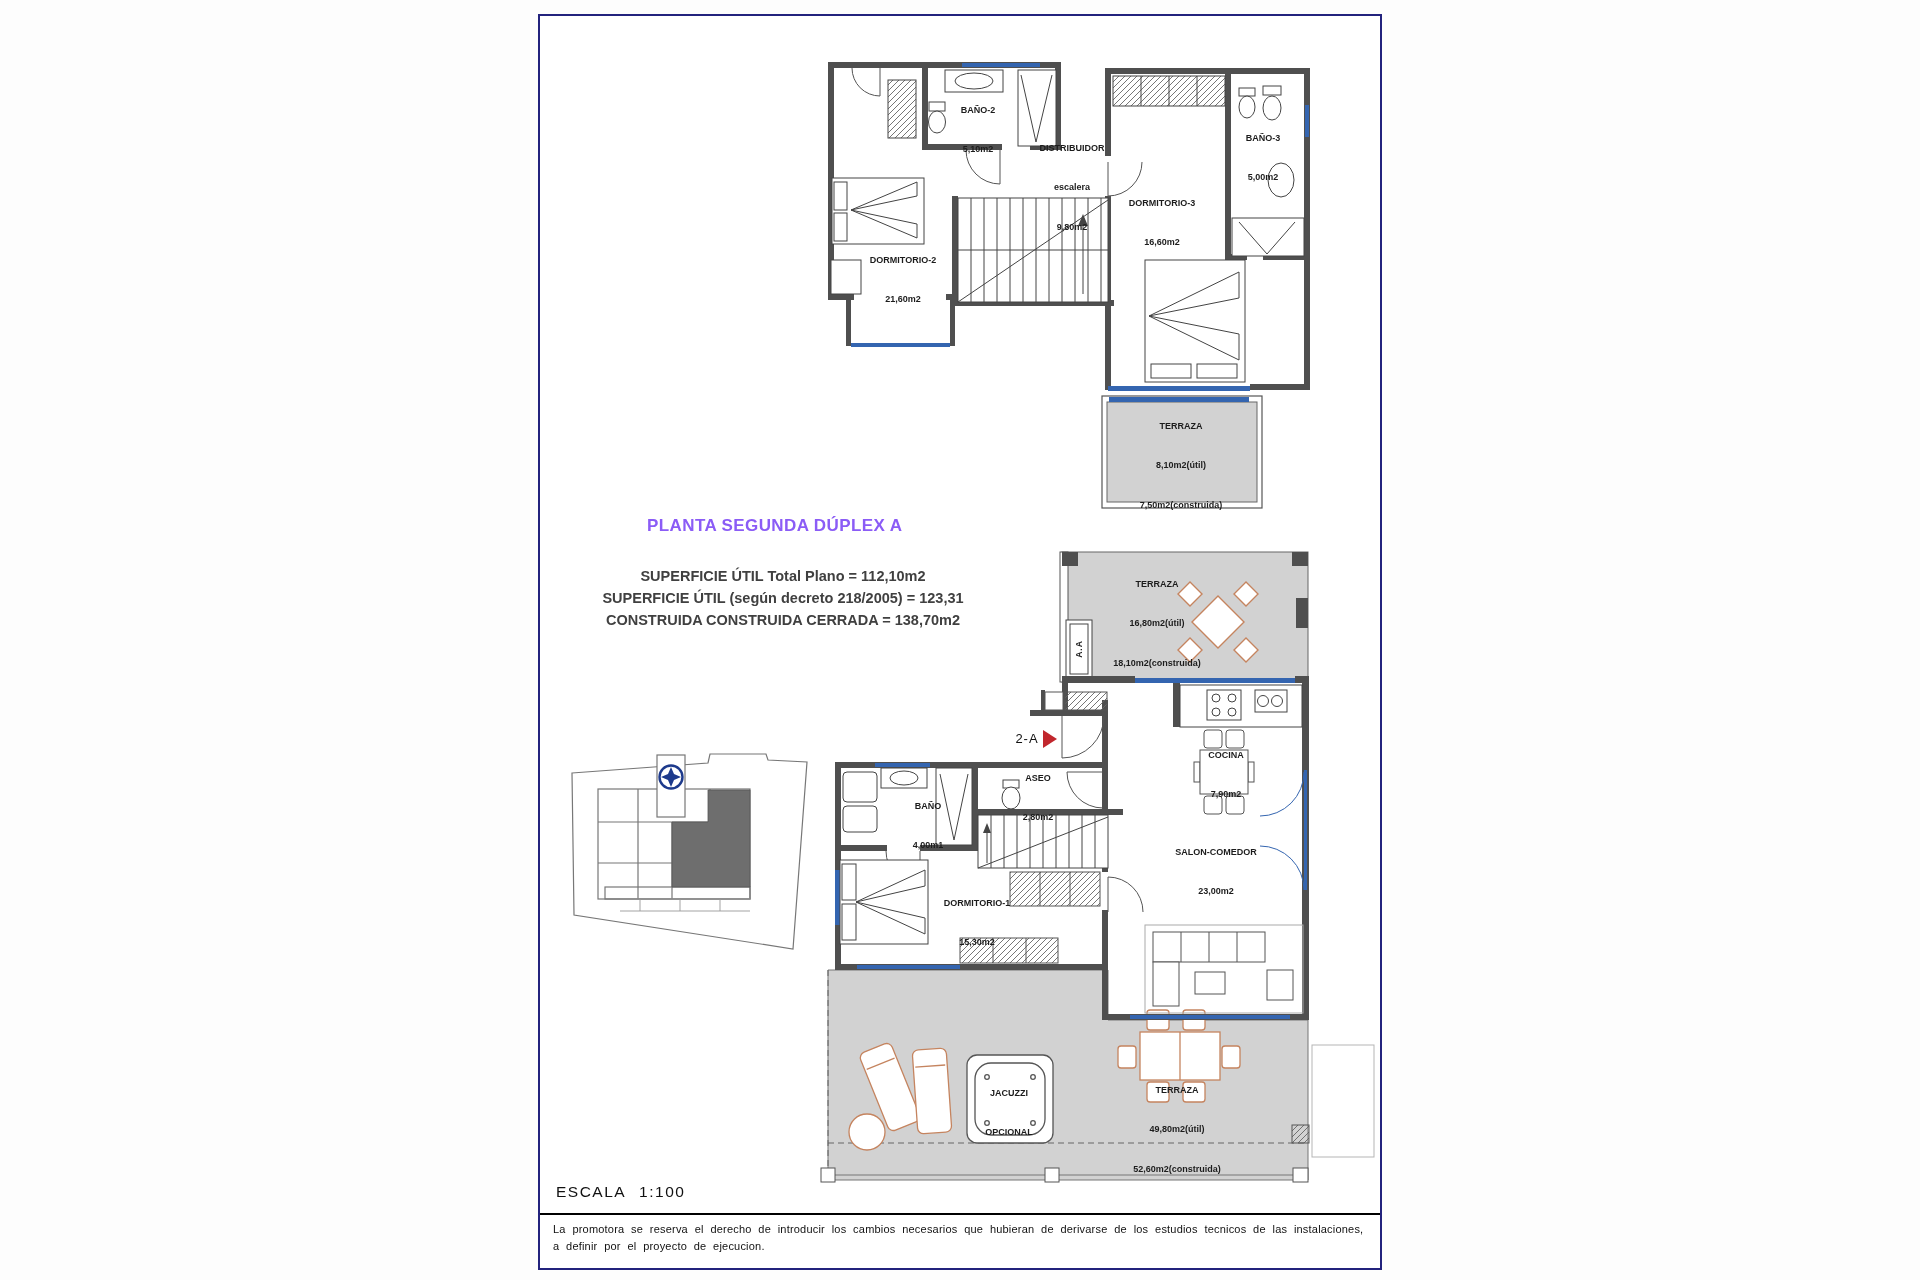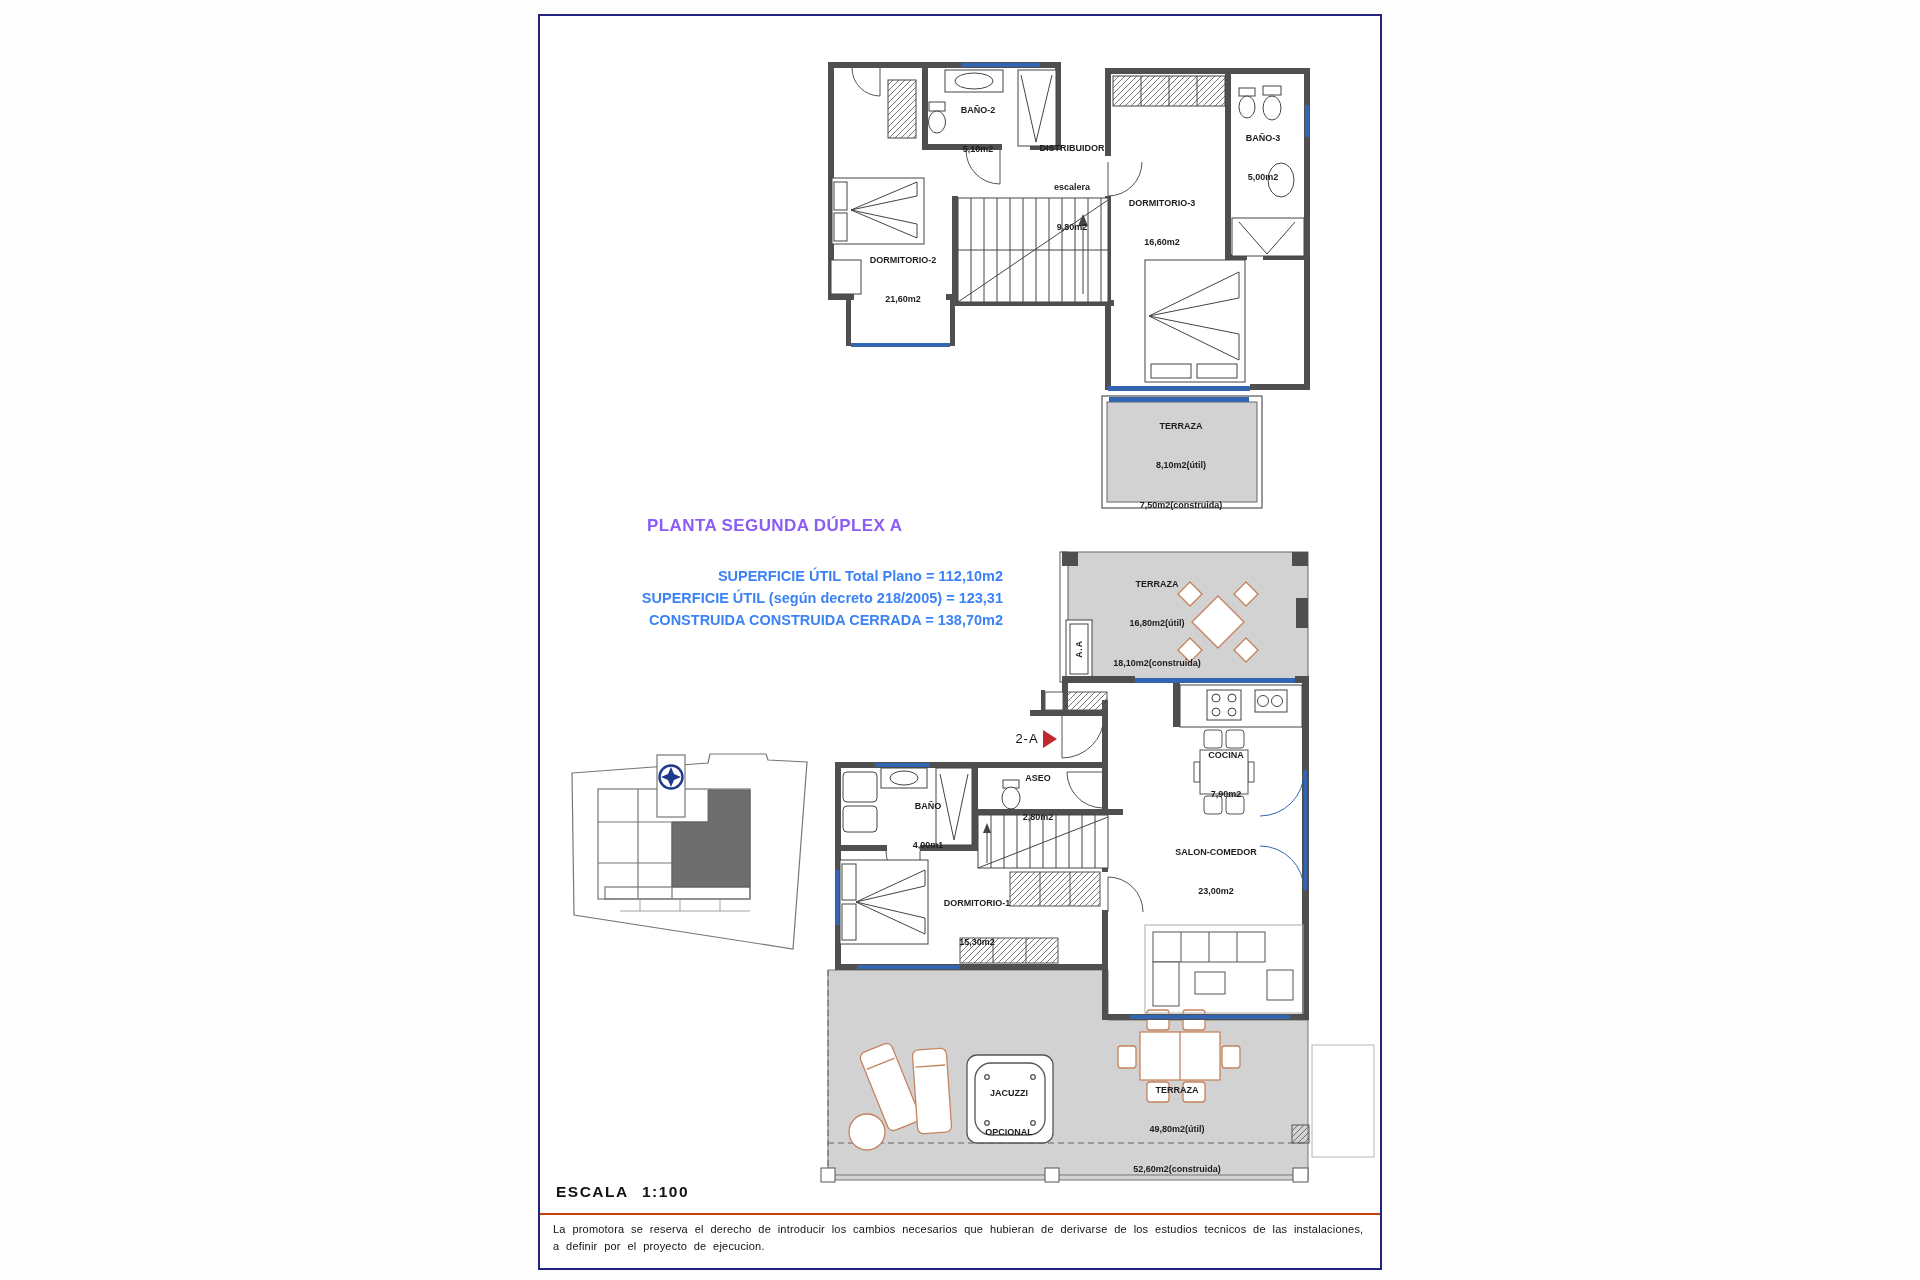--- a/index.html
+++ b/index.html
@@ -4,26 +4,26 @@
 <style>
   html,body{margin:0;padding:0;background:#ffffff;}
   .page{position:relative;width:1920px;height:1280px;background:#fdfdfd;overflow:hidden;
         font-family:"Liberation Sans",sans-serif;}
   .sheet{position:absolute;left:538px;top:14px;width:844px;height:1256px;
          box-sizing:border-box;border:2px solid #23237d;background:#ffffff;}
   svg{position:absolute;overflow:visible;}
   
   .title{position:absolute;left:647px;top:516px;font-size:17px;font-weight:bold;
          color:#8b5cf6;letter-spacing:.4px;white-space:nowrap;}
-  .superficie{position:absolute;left:563px;top:565px;width:440px;text-align:right;
-              font-size:14.5px;font-weight:bold;color:#3b82f6;line-height:22px;white-space:nowrap;}
-  .escala{position:absolute;left:556px;top:1183px;font-size:15.5px;font-weight:bold;
+  .superficie{position:absolute;left:563px;top:565px;width:440px;text-align:center;
+              font-size:14.5px;font-weight:bold;color:#404040;line-height:22px;white-space:nowrap;}
+  .escala{position:absolute;left:556px;top:1183px;font-size:15.5px;font-weight:normal;
           color:#111;letter-spacing:1.5px;word-spacing:8px;white-space:nowrap;}
   .disclaimer{position:absolute;left:540px;top:1213px;width:840px;height:55px;
-              box-sizing:border-box;border-top:2px solid #c2410c;padding:6px 12px 0 13px;}
+              box-sizing:border-box;border-top:2px solid #000000;padding:6px 12px 0 13px;}
   .disclaimer div{font-size:11px;line-height:17px;color:#111;word-spacing:3.5px;
                   letter-spacing:.2px;white-space:nowrap;}
   
   .plabel{position:absolute;transform:translate(-50%,-50%);text-align:center;
           font-size:9px;font-weight:bold;line-height:1.25;color:#1c1c1c;white-space:nowrap;}
   .plabel span{display:block;margin-top:28px;}
   .unit-marker{position:absolute;transform:translate(-50%,-50%);font-size:13px;
                font-weight:normal;letter-spacing:1px;color:#111;white-space:nowrap;}
   .aalabel{position:absolute;transform:translate(-50%,-50%) rotate(-90deg);
            font-size:8.5px;font-weight:bold;letter-spacing:1px;color:#222;white-space:nowrap;}

